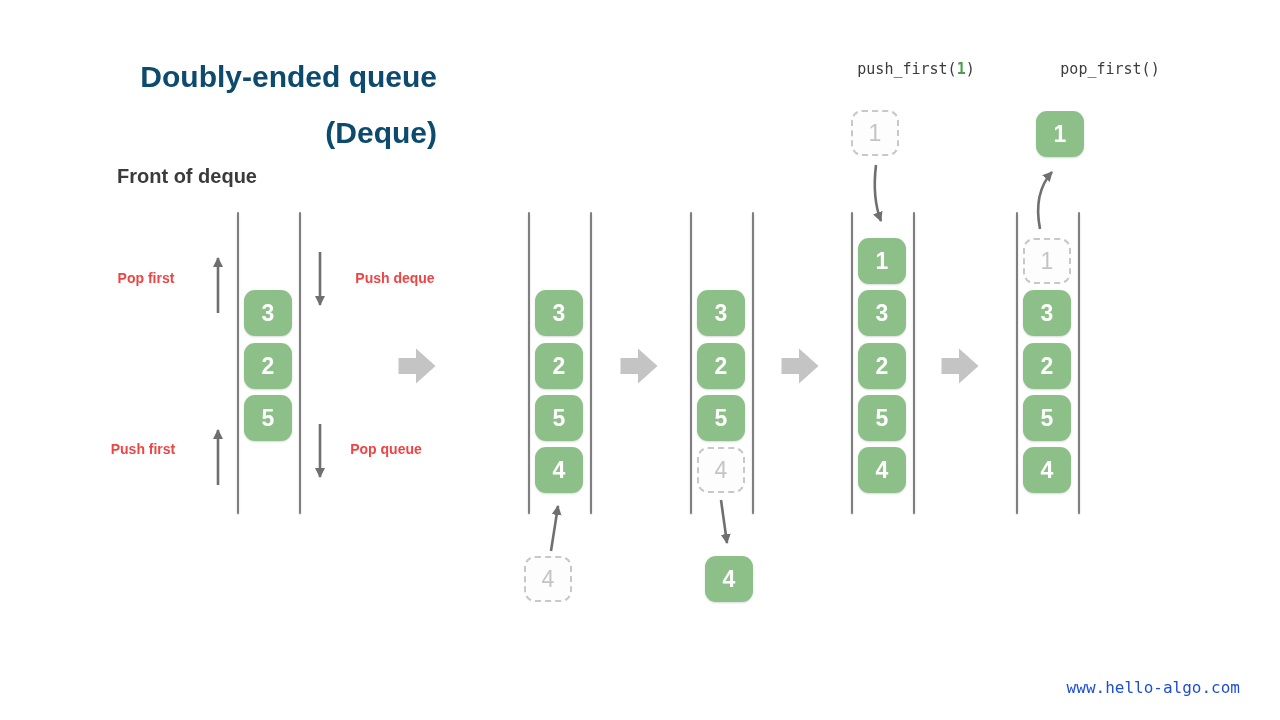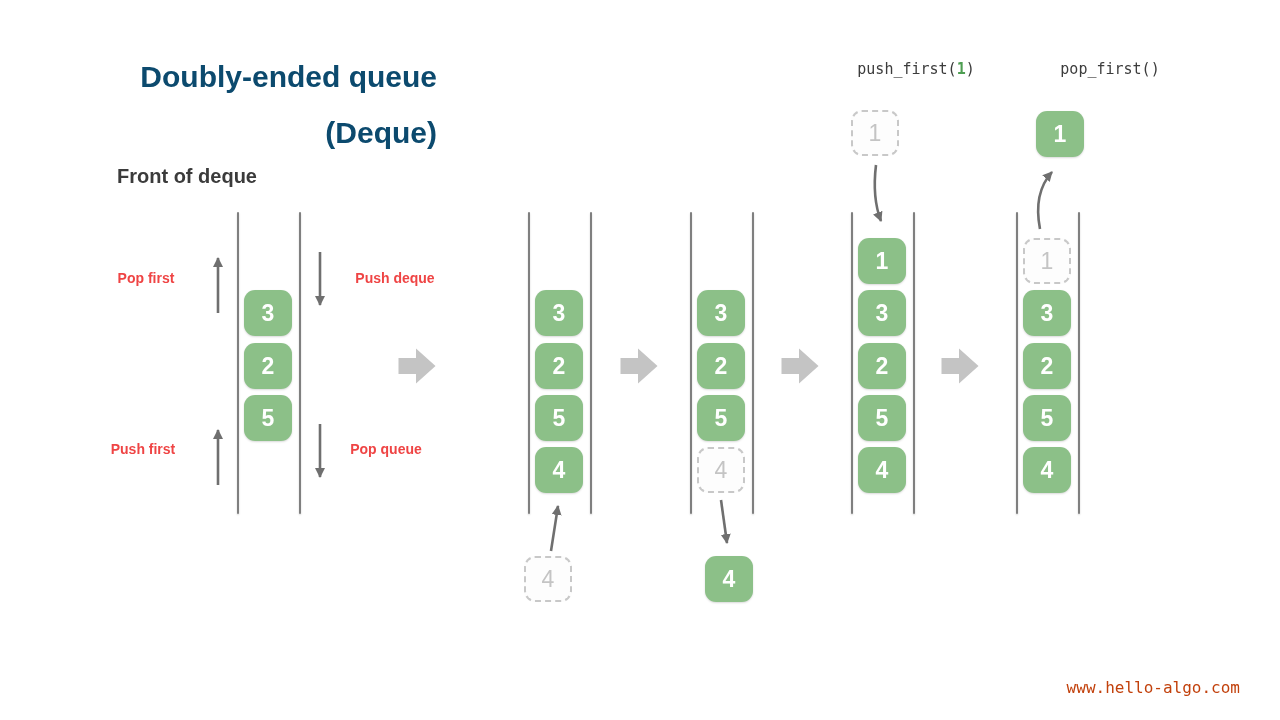--- a/index.html
+++ b/index.html
@@ -21,21 +21,21 @@
     font-size:14px;font-weight:700;color:#ef4444;
   }
   .op-label{
     position:absolute;width:240px;text-align:center;
     font-family:"DejaVu Sans Mono",monospace;font-size:15px;color:#3c3c3c;
     white-space:nowrap;
   }
   .op-label .green-arg{color:#4e9e52;font-weight:700;}
   .watermark{
     position:absolute;left:940px;top:678px;width:300px;text-align:right;
-    font-family:"DejaVu Sans Mono",monospace;font-size:16px;color:#c2410c;
+    font-family:"DejaVu Sans Mono",monospace;font-size:16px;color:#1d4ed8;
   }
   
   .queue{position:absolute;top:212px;width:64px;height:302px;}
   .rail{position:absolute;top:0;width:2px;height:302px;background:#7f7f7f;border-radius:1px;box-shadow:0 1px 2px rgba(0,0,0,.18);}
   .rail-l{left:0;}
   .rail-r{left:62px;}
   .cell{
     position:absolute;left:7px;width:48px;height:46px;border-radius:11px;
     background:#8cc088;color:#ffffff;text-align:center;line-height:46px;
     font-size:23px;font-weight:700;box-shadow:0 1px 2px rgba(0,0,0,.15);

